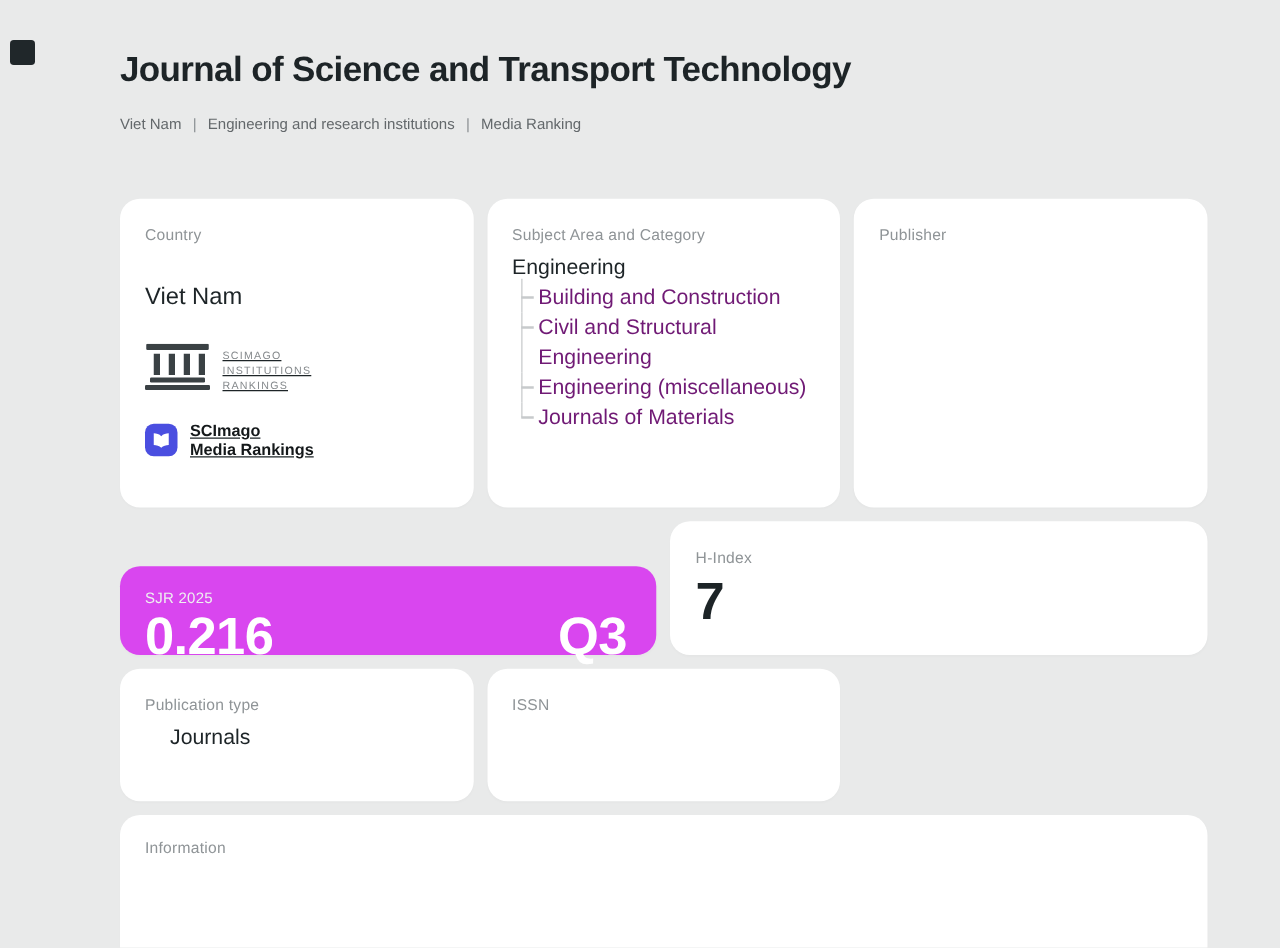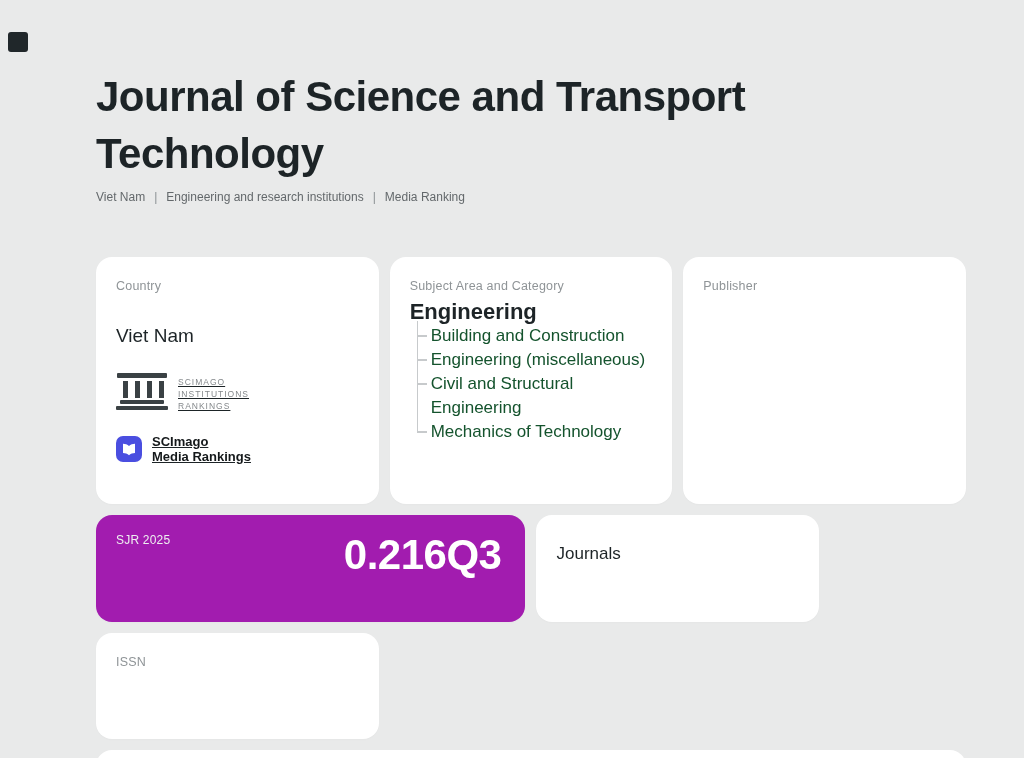--- a/index.html
+++ b/index.html
@@ -10,22 +10,22 @@
     color:#1d2427;
     position:relative;
   }
   .corner-frag {
     position:absolute; left:8px; top:32px;
     width:20px; height:20px; border-radius:3px;
     background:#20272a;
   }
   .content { margin-left:96px; width:870px; }
   h1.title {
-    margin-top:68px;
-    font-size:42px; line-height:57px; font-weight:600;
+    margin-top:27px;
+    font-size:28px; line-height:57px; font-weight:600;
     letter-spacing:-0.5px; color:#1d2427;
     width:880px;
   }
   .breadcrumb {
     margin-top:8px;
     font-size:12px; color:#63686b;
     display:flex; align-items:center; gap:9px;
   }
   .breadcrumb a { color:#63686b; text-decoration:none; cursor:pointer; }
   .breadcrumb .sep { color:#8b9093; }
@@ -70,63 +70,63 @@
     background:#4a4ee0; display:flex; align-items:center; justify-content:center;
     flex:0 0 auto;
   }
   .smr-text {
     font-size:13px; line-height:15px; font-weight:700; color:#14181a;
   }
 
   
   .tree-parent {
     margin-top:7px;
-    font-size:22px; line-height:24px; font-weight:700; color:#1d2427;
+    font-size:17px; line-height:24px; font-weight:400; color:#1d2427;
     cursor:pointer;
   }
   ul.tree { list-style:none; margin:0; padding:0; }
   ul.tree li {
     position:relative; padding-left:21px;
-    font-size:17px; line-height:24px; font-weight:500; color:#14532d;
+    font-size:17px; line-height:24px; font-weight:500; color:#701a75;
     cursor:pointer;
   }
   ul.tree li::after {
     content:''; position:absolute; left:7px; top:0; bottom:0; width:1.5px;
     background:#c7cacc;
   }
   ul.tree li:first-child::after { top:-3px; }
   ul.tree li:last-child::after { bottom:auto; height:12px; }
   ul.tree li::before {
     content:''; position:absolute; left:7px; top:11px; width:10px; height:1.5px;
     background:#c7cacc;
   }
 
   
   .card--dark {
-    background:#a21caf; color:#fff;
+    background:#d946ef; color:#fff;
     padding:16px 24px 16px 20px;
-    display:flex; flex-direction:row; justify-content:space-between;
+    display:flex; flex-direction:column; justify-content:space-between;margin-top:36px;
   }
   .card--dark .label { color:#eef0f0; font-size:12px; }
   .metric-row {
     display:flex; justify-content:space-between; align-items:flex-start;
     padding-bottom:6px;
   }
   .metric-value {
     font-size:42px; font-weight:600; letter-spacing:-0.5px;
   }
 
   
   .hindex-value {
     margin-top:4px;
     font-size:42px; font-weight:600; color:#1d2427; letter-spacing:-0.5px;
   }
   .field-value {
     margin-top:9px;
-    font-size:17px; font-weight:500; color:#1d2427;
+    font-size:17px; font-weight:500; color:#1d2427;margin-left:20px;
   }
 
   .card--next { padding-top:17px; }
 </style>
 </head>
 <body>
 
 <div class="corner-frag"></div>
 
 <main class="content">
@@ -179,41 +179,46 @@
           <div>Media Rankings</div>
         </span>
       </div>
     </section>
 
     <section class="card span2">
       <div class="label">Subject Area and Category</div>
       <div class="tree-parent">Engineering</div>
       <ul class="tree">
         <li>Building and Construction</li>
+        <li>Civil and Structural Engineering</li>
         <li>Engineering (miscellaneous)</li>
-        <li>Civil and Structural Engineering</li>
-        <li>Mechanics of Technology</li>
+        <li>Journals of Materials</li>
       </ul>
     </section>
 
     <section class="card span2">
       <div class="label">Publisher</div>
       <div class="field-value"></div>
     </section>
 
     <section class="card card--dark span3">
       <div class="label">SJR 2025</div>
       <div class="metric-row">
         <span class="metric-value">0.216</span>
         <span class="metric-value">Q3</span>
       </div>
     </section>
 
-
-    <section class="card span2">
+    <section class="card span3">
+      <div class="label">H-Index</div>
+      <div class="hindex-value">7</div>
+    </section>
+
+    <section class="card span2">
+      <div class="label">Publication type</div>
       <div class="field-value">Journals</div>
     </section>
 
     <section class="card span2">
       <div class="label">ISSN</div>
     </section>
 
 
     <section class="card card--next span6">
       <div class="label">Information</div>

